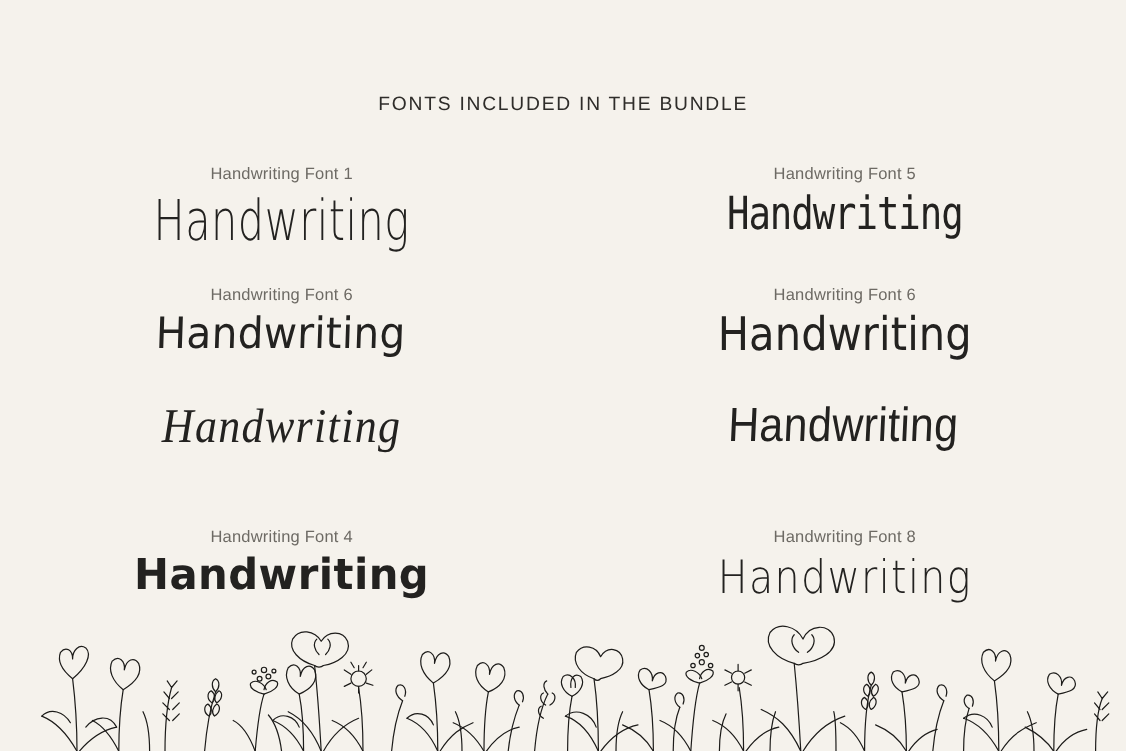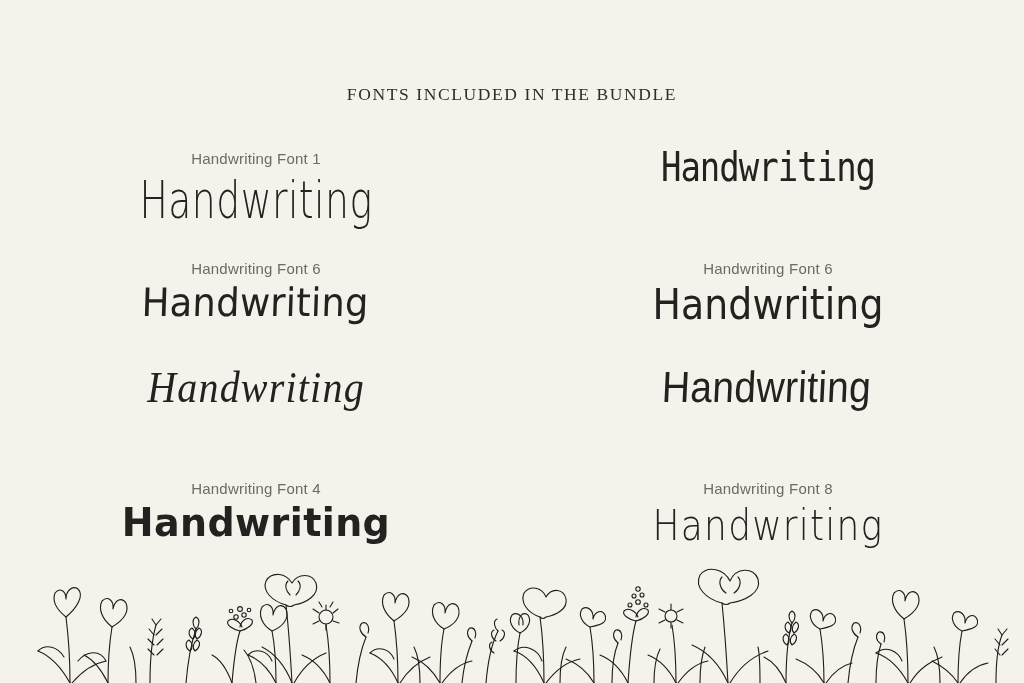--- a/index.html
+++ b/index.html
@@ -19,21 +19,21 @@
     width: 1024px;
     height: 683px;
     background: #f5f2ec;
   }
   .heading {
     position: absolute;
     top: 84px;
     left: 0;
     width: 1024px;
     text-align: center;
-    font-family: Liberation Serif, serif;
+    font-family: Liberation Sans, sans-serif;
     font-size: 17.5px;
     letter-spacing: 1.6px;
     color: #2f2d2a;
     font-weight: 400;
   }
   .grid {
     position: absolute;
     top: 138px;
     left: 0;
     width: 1024px;
@@ -146,20 +146,21 @@
   <div class="heading">FONTS INCLUDED IN THE BUNDLE</div>
 
   <div class="grid">
 
     <div class="cell">
       <p class="caption">Handwriting Font 1</p>
       <p class="sample s1">Handwriting</p>
     </div>
 
     <div class="cell">
+      <p class="caption">Handwriting Font 5</p>
       <p class="sample s5">Handwriting</p>
     </div>
 
     <div class="cell">
       <p class="caption">Handwriting Font 6</p>
       <p class="sample s2">Handwriting</p>
     </div>
 
     <div class="cell">
       <p class="caption">Handwriting Font 6</p>

